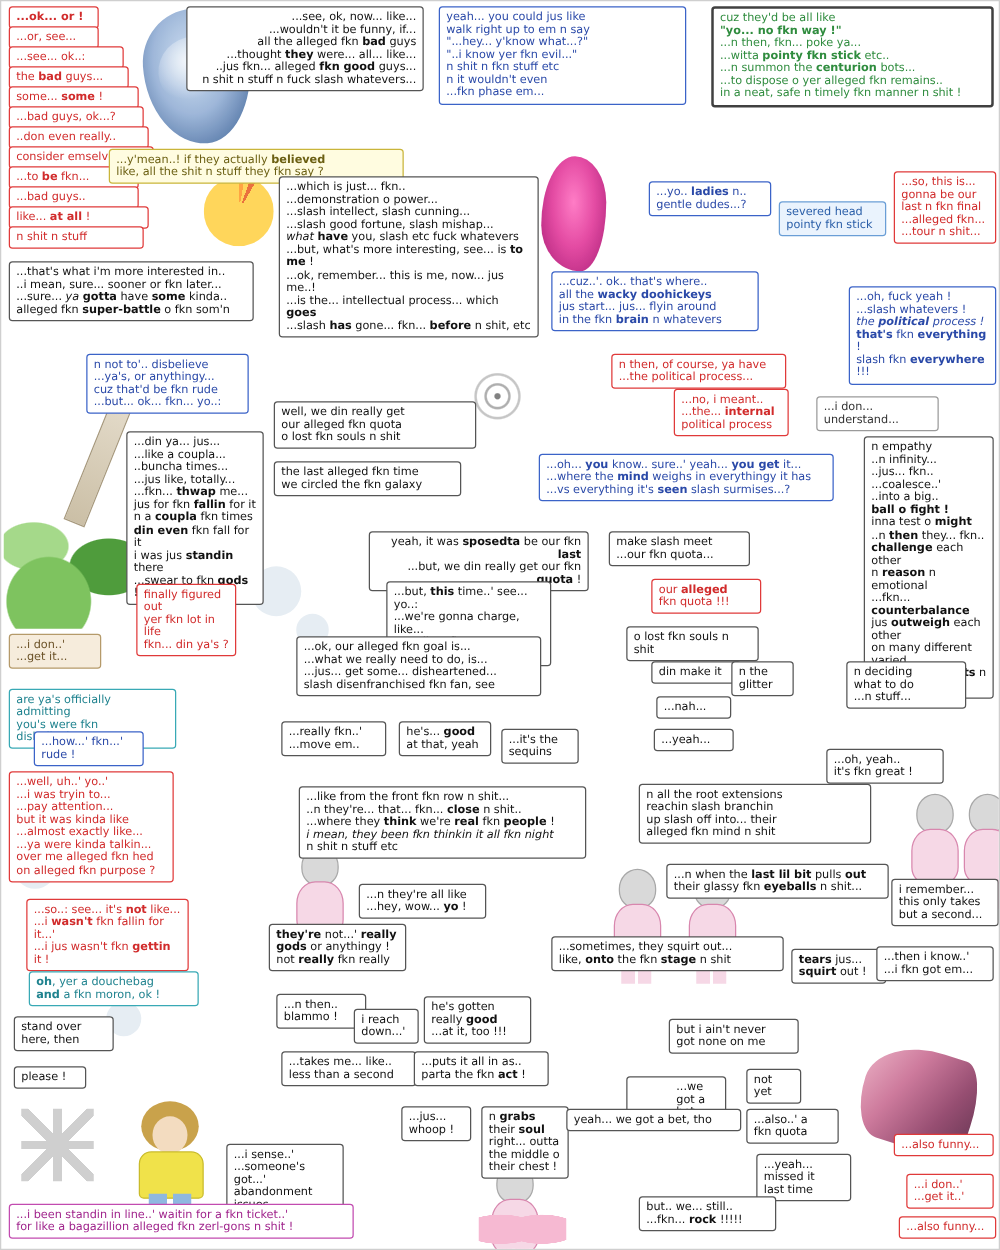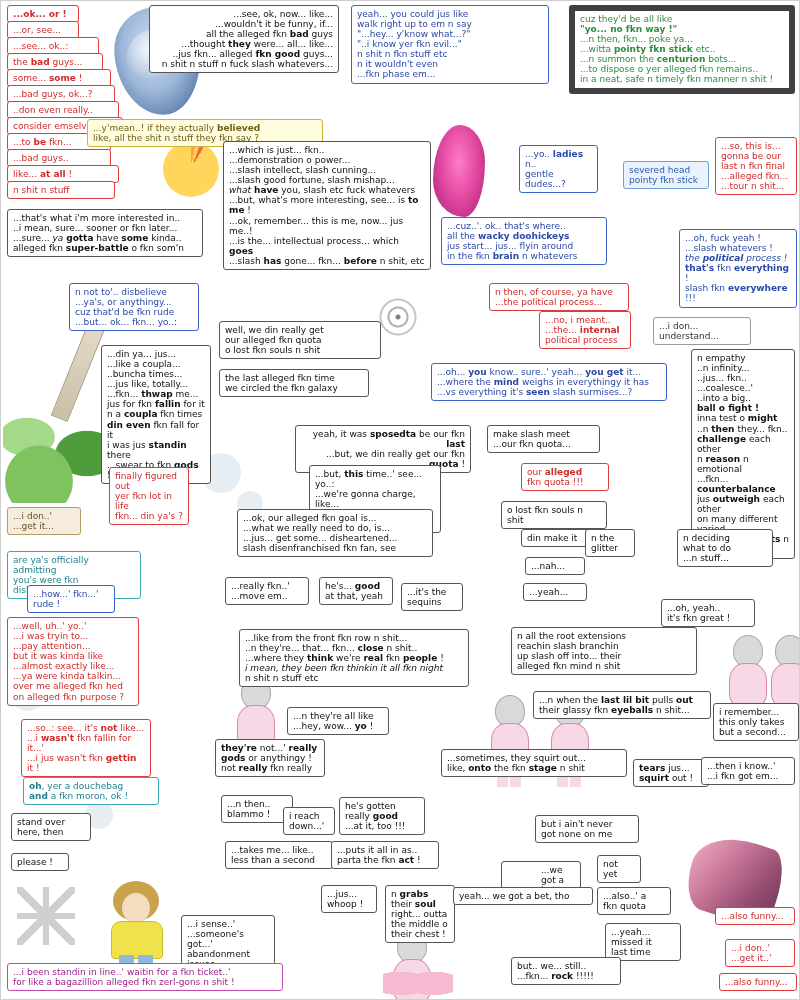--- a/index.html
+++ b/index.html
@@ -17,21 +17,21 @@
     line-height:1.12;
     font-size:9px;
     border-radius:3px;
     background:#ffffff;
   }
   .bx b{font-weight:bold;}
   .bx i{font-style:italic;}
   
   .c-red{border:1px solid #e03a3a;color:#d12b2b;}
   .c-blue{border:1px solid #3b63c8;color:#2a49a8;}
-  .c-green{border:6px solid #404040;color:#2f8c3e;}
+  .c-green{border:2px solid #404040;color:#2f8c3e;}
   .c-gray{border:1px solid #9a9a9a;color:#333;}
   .c-black{border:1px solid #555;color:#111;}
   .c-cyan{border:1px solid #38a9b5;color:#20838f;}
   .c-yellow{border:1px solid #c9b53a;color:#6b5f12;background:#fffce0;}
   .c-tan{border:1px solid #b59a6a;color:#6b5228;background:#f6ecdc;}
   .c-ltblue{border:1px solid #6a9ed6;color:#2a5ea8;background:#eaf3fd;}
   .c-mag{border:1px solid #c24bb0;color:#a0248c;}
 
   
   .art{position:absolute;pointer-events:none;}
@@ -191,21 +191,21 @@
     <div class="bx c-red" style="left: 6px; top: 132px; width: 104px;">...to <b>be</b> fkn...</div>
     <div class="bx c-red" style="left: 6px; top: 148px; width: 104px;">...bad guys..</div>
     <div class="bx c-red" style="left: 6px; top: 164px; width: 112px;">like... <b>at all</b> !</div>
     <div class="bx c-red" style="left: 6px; top: 180px; width: 108px;">n shit n stuff</div>
     <div class="bx c-red" style="left: 62px; top: 212px; width: 62px;">...<b>funny...</b></div>
     <div class="bx c-black" style="left: 148px; top: 4px; width: 190px; text-align: right;">...see, ok, now... like...<br>...wouldn't it be funny, if...<br>all the alleged fkn <b>bad</b> guys<br>...thought <b>they</b> were... all... like...<br>..jus fkn... alleged <b>fkn good</b> guys...<br>n shit n stuff n fuck slash whatevers...</div>
     <div class="bx c-yellow" style="left: 86px; top: 118px; width: 236px;">...y'mean..! if they actually <b>believed</b><br>like, all the shit n stuff they fkn say ?</div>
     <div class="bx c-blue" style="left: 350px; top: 4px; width: 198px;">yeah... you could jus like<br>walk right up to em n say<br>"...hey... y'know what...?"<br>"..i know yer fkn evil..."<br>n shit n fkn stuff etc<br>n it wouldn't even<br>...fkn phase em...</div>
     <div class="bx c-green" style="left: 568px; top: 4px; width: 226px;">cuz they'd be all like<br><b>"yo... no fkn way !"</b><br>...n then, fkn... poke ya...<br>...witta <b>pointy fkn stick</b> etc..<br>...n summon the <b>centurion</b> bots...<br>...to dispose o yer alleged fkn remains..<br>in a neat, safe n timely fkn manner n shit !</div>
     <div class="bx c-red" style="left: 714px; top: 136px; width: 82px;">...so, this is...<br>gonna be our<br>last n fkn final<br>...alleged fkn...<br>...tour n shit...</div>
-    <div class="bx c-blue" style="left: 518px; top: 144px; width: 79px;">...yo.. <b>ladies</b> n..<br>gentle dudes...?</div>
+    <div class="bx c-blue" style="left: 518px; top: 144px; width: 98px;">...yo.. <b>ladies</b> n..<br>gentle dudes...?</div>
     <div class="bx c-ltblue" style="left: 622px; top: 160px; width: 86px;">severed head<br>pointy fkn stick</div>
     <div class="bx c-black" style="left: 222px; top: 140px; width: 208px;">...which is just... fkn..<br>...demonstration o power...<br>...slash intellect, slash cunning...<br>...slash good fortune, slash mishap...<br><i>what</i> <b>have</b> you, slash etc fuck whatevers<br>...but, what's more interesting, see... is <b>to me</b> !<br>...ok, remember... this is me, now... jus me..!<br>...is the... intellectual process... which <b>goes</b><br>...slash <b>has</b> gone... fkn... <b>before</b> n shit, etc</div>
     <div class="bx c-black" style="left: 6px; top: 208px; width: 196px;">...that's what i'm more interested in..<br>..i mean, sure... sooner or fkn later...<br>...sure... <i>ya</i> <b>gotta</b> have <b>some</b> kinda..<br>alleged fkn <b>super-battle</b> o fkn som'n</div>
     <div class="bx c-blue" style="left: 440px; top: 216px; width: 166px;">...cuz..'. ok.. that's where..<br>all the <b>wacky doohickeys</b><br>jus start... jus... flyin around<br>in the fkn <b>brain</b> n whatevers</div>
     <div class="bx c-blue" style="left: 678px; top: 228px; width: 118px;">...oh, fuck yeah !<br>...slash whatevers !<br><i>the <b>political</b> process !</i><br><b>that's</b> fkn <b>everything</b> !<br>slash fkn <b>everywhere</b> !!!</div>
     <div class="bx c-blue" style="left: 68px; top: 282px; width: 130px;">n not to'.. disbelieve<br>...ya's, or anythingy...<br>cuz that'd be fkn rude<br>...but... ok... fkn... yo..:</div>
     <div class="bx c-red" style="left: 488px; top: 282px; width: 140px;">n then, of course, ya have<br>...the political process...</div>
     <div class="bx c-red" style="left: 538px; top: 310px; width: 92px;">...no, i meant..<br>...the... <b>internal</b><br>political process</div>
     <div class="bx c-gray" style="left: 652px; top: 316px; width: 98px;">...i don... understand...</div>
     <div class="bx c-black" style="left: 100px; top: 344px; width: 110px;">...din ya... jus...<br>...like a coupla...<br>..buncha times...<br>...jus like, totally...<br>...fkn... <b>thwap</b> me...<br>jus for fkn <b>fallin</b> for it<br>n a <b>coupla</b> fkn times<br><b>din even</b> fkn fall for it<br>i was jus <b>standin</b> there<br>...swear to fkn <b>gods !?!</b></div>

